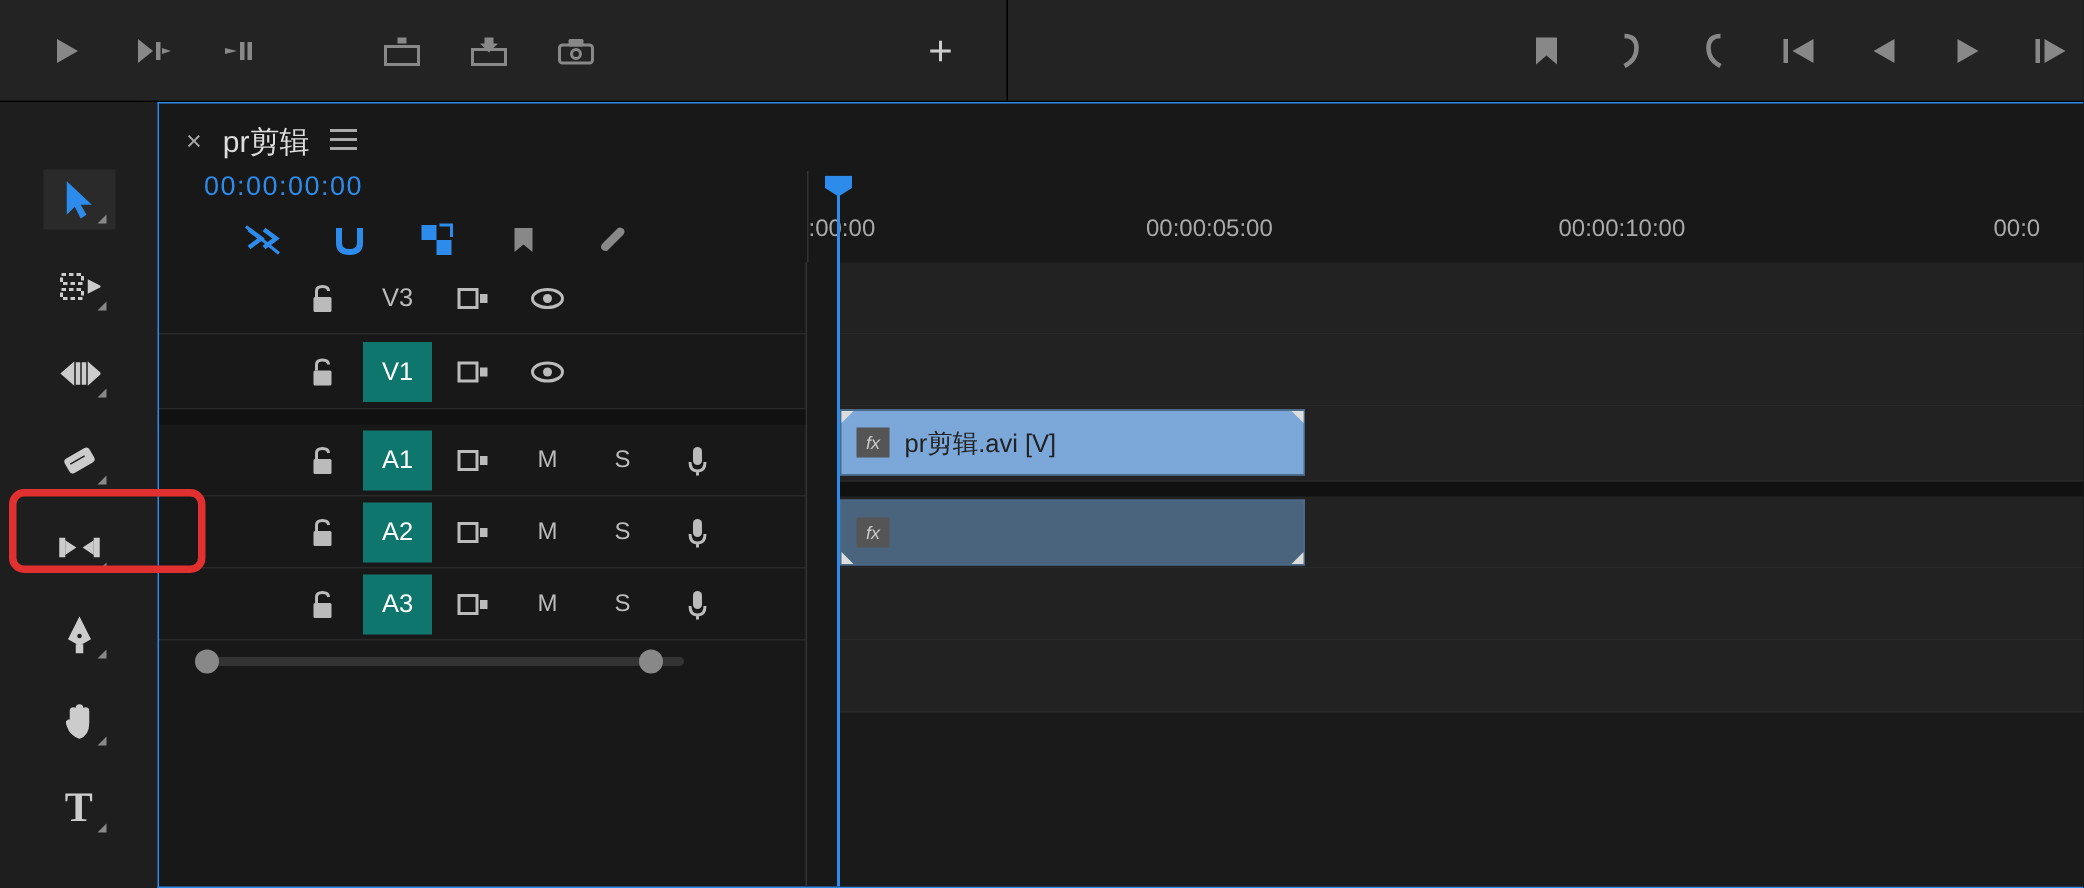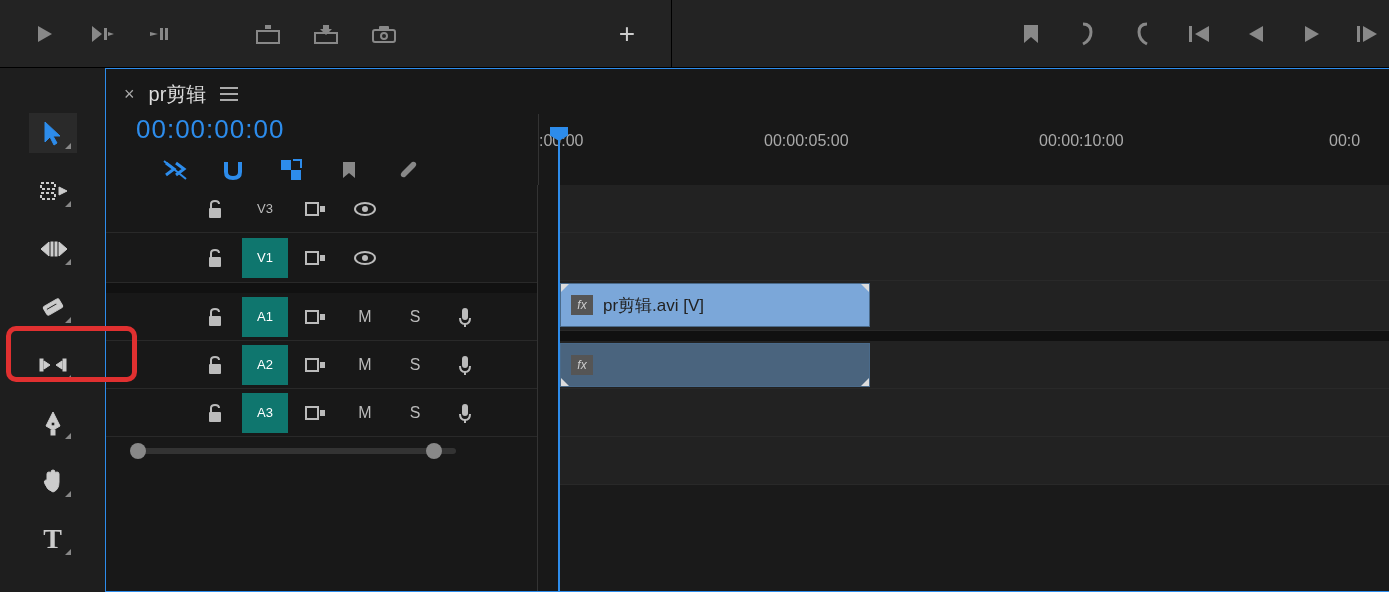--- a/index.html
+++ b/index.html
@@ -118,21 +118,21 @@
 
 .timecode-row {
   display: flex;
 }
 .timecode-left {
   width: 432px;
   padding-left: 30px;
 }
 .timecode {
   color: #2d8ceb;
-  font-size: 26px;
+  font-size: 18px;
   font-weight: 500;
   letter-spacing: 1px;
 }
 .control-icons {
   display: flex;
   align-items: center;
   gap: 30px;
   padding-left: 25px;
   padding-top: 10px;
   height: 40px;
@@ -147,21 +147,21 @@
 }
 .ctrl-icon.blue svg { fill: #2d8ceb; }
 
 .ruler-area {
   flex: 1;
   position: relative;
   border-left: 1px solid #333;
 }
 .ruler-ticks {
   position: absolute;
-  top: 16px;
+  top: 28px;
   left: 0;
   right: 0;
   height: 30px;
   display: flex;
   text-decoration: underline;
 }
 .ruler-label {
   position: absolute;
   color: #aaa;
   font-size: 16px;
@@ -188,21 +188,21 @@
 .th-cell {
   width: 46px;
   height: 40px;
   display: flex;
   align-items: center;
   justify-content: center;
   font-size: 16px;
   color: #bbb;
   cursor: pointer;
 }
-.th-cell.name { font-size: 13px; }
+.th-cell.name { font-size: 17px; }
 .th-cell.name.active {
   background: #0f766e;
   color: #fff;
 }
 .th-cell svg { fill: #bbb; }
 
 .track-content {
   flex: 1;
   position: relative;
   background: #1a1a1a;

